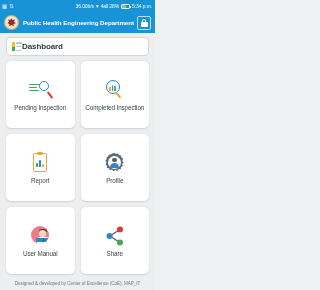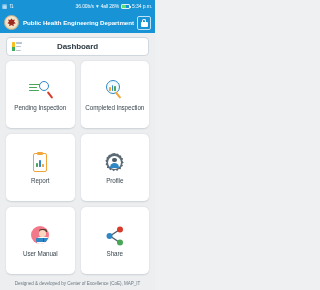--- a/index.html
+++ b/index.html
@@ -196,21 +196,20 @@
     display: block;
     height: 1.5px;
     background: #b9c6cf;
     border-radius: 0.5px;
   }
   .dash-icon .rows i:nth-child(1) { width: 100%; }
   .dash-icon .rows i:nth-child(2) { width: 78%; }
   .dash-icon .rows i:nth-child(3) { width: 90%; }
   .dash-title {
     flex: 1;
-    text-align: center;
     font-size: 8px;
     font-weight: bold;
     color: #2e3b44;
     letter-spacing: -0.1px;
     margin-right: 10px;
   }
 
   
   .grid {
     flex: 1;

